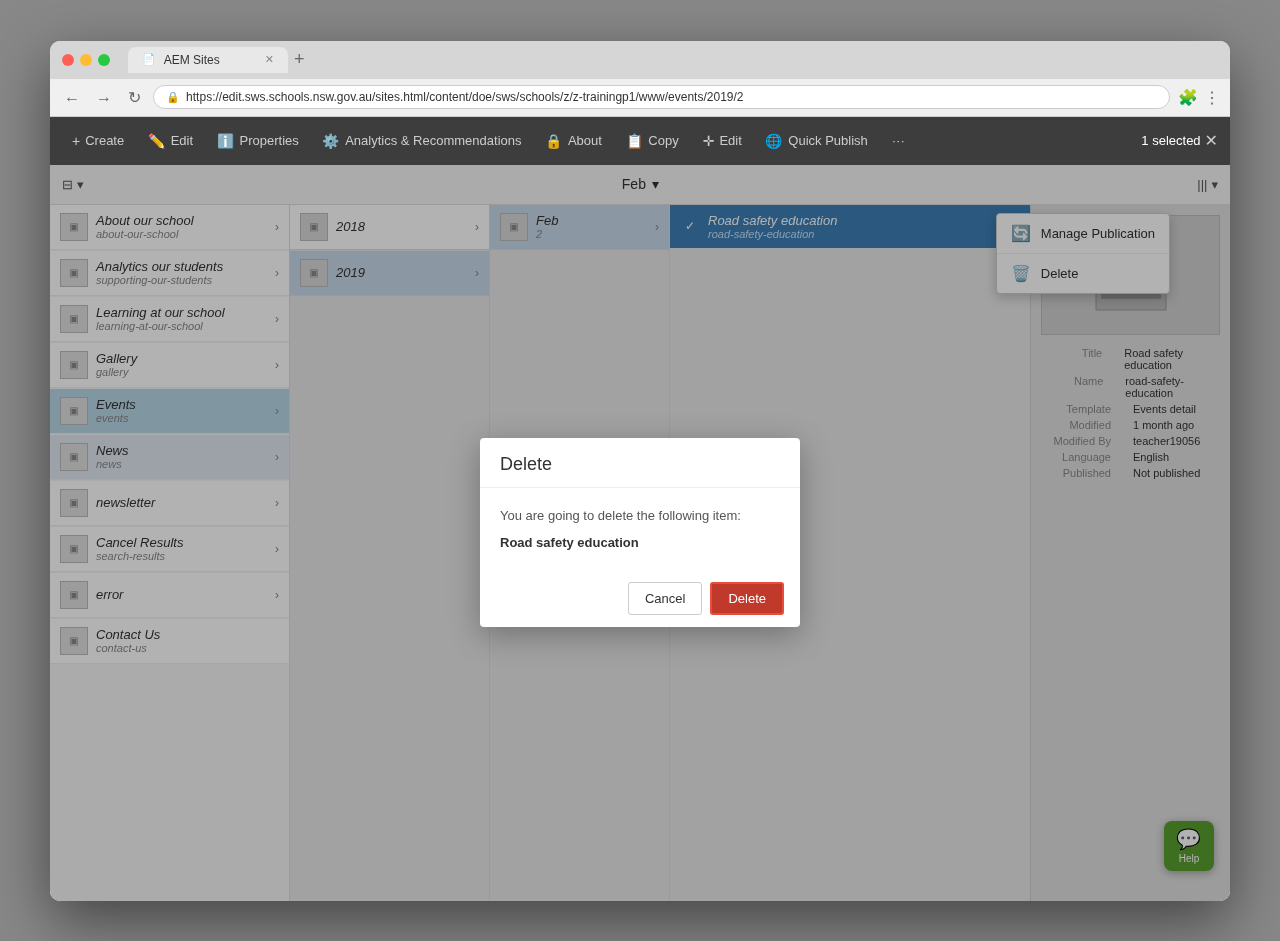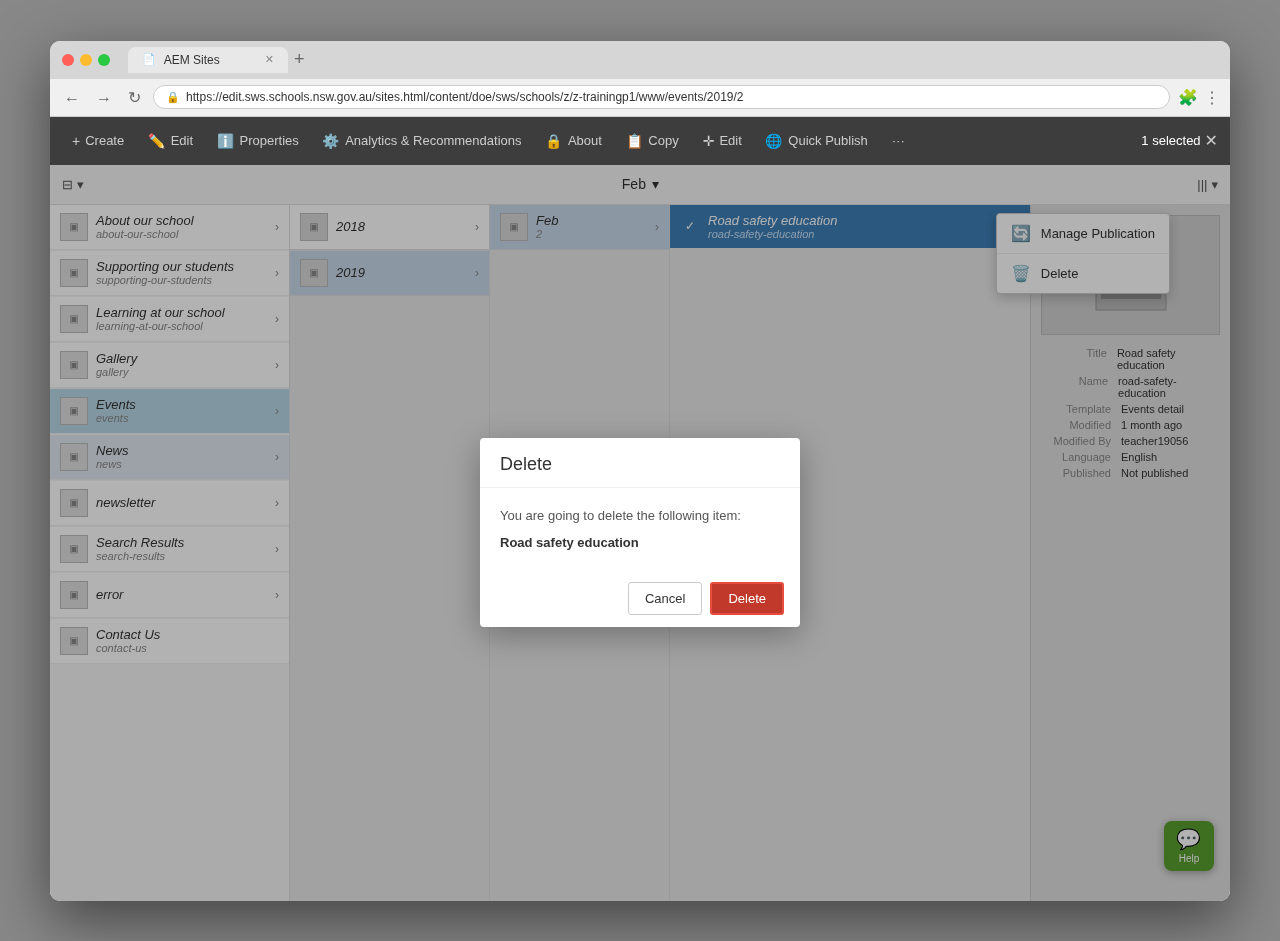--- a/index.html
+++ b/index.html
@@ -238,21 +238,21 @@
       height: 120px;
       background: #d0d0d0;
       border: 1px solid #bbb;
       display: flex;
       align-items: center;
       justify-content: center;
       margin-bottom: 12px;
     }
     .preview-info { font-size: 11px; color: #555; }
     .info-row { display: flex; margin-bottom: 4px; }
-    .info-label { color: #888; width: 70px; text-align: right; margin-right: 10px; font-size: 11px; }
+    .info-label { color: #888; width: 70px; text-align: right; margin-right: 22px; font-size: 11px; }
     .info-value { color: #333; font-size: 11px; font-weight: 500; }
 
     
     .dropdown-menu {
       position: absolute;
       top: 48px;
       right: 60px;
       background: white;
       border: 1px solid #ccc;
       border-radius: 4px;
@@ -468,21 +468,21 @@
           <div class="item-icon">▣</div>
           <div class="item-text">
             <div class="item-title">About our school</div>
             <div class="item-subtitle">about-our-school</div>
           </div>
           <span class="item-arrow">›</span>
         </div>
         <div class="column-item">
           <div class="item-icon">▣</div>
           <div class="item-text">
-            <div class="item-title">Supporting our students</div>
+            <div class="item-title">Analytics our students</div>
             <div class="item-subtitle">supporting-our-students</div>
           </div>
           <span class="item-arrow">›</span>
         </div>
         <div class="column-item">
           <div class="item-icon">▣</div>
           <div class="item-text">
             <div class="item-title">Learning at our school</div>
             <div class="item-subtitle">learning-at-our-school</div>
           </div>
@@ -516,21 +516,21 @@
           <div class="item-icon">▣</div>
           <div class="item-text">
             <div class="item-title">newsletter</div>
             <div class="item-subtitle"></div>
           </div>
           <span class="item-arrow">›</span>
         </div>
         <div class="column-item">
           <div class="item-icon">▣</div>
           <div class="item-text">
-            <div class="item-title">Search Results</div>
+            <div class="item-title">Cancel Results</div>
             <div class="item-subtitle">search-results</div>
           </div>
           <span class="item-arrow">›</span>
         </div>
         <div class="column-item">
           <div class="item-icon">▣</div>
           <div class="item-text">
             <div class="item-title">error</div>
             <div class="item-subtitle"></div>
           </div>

